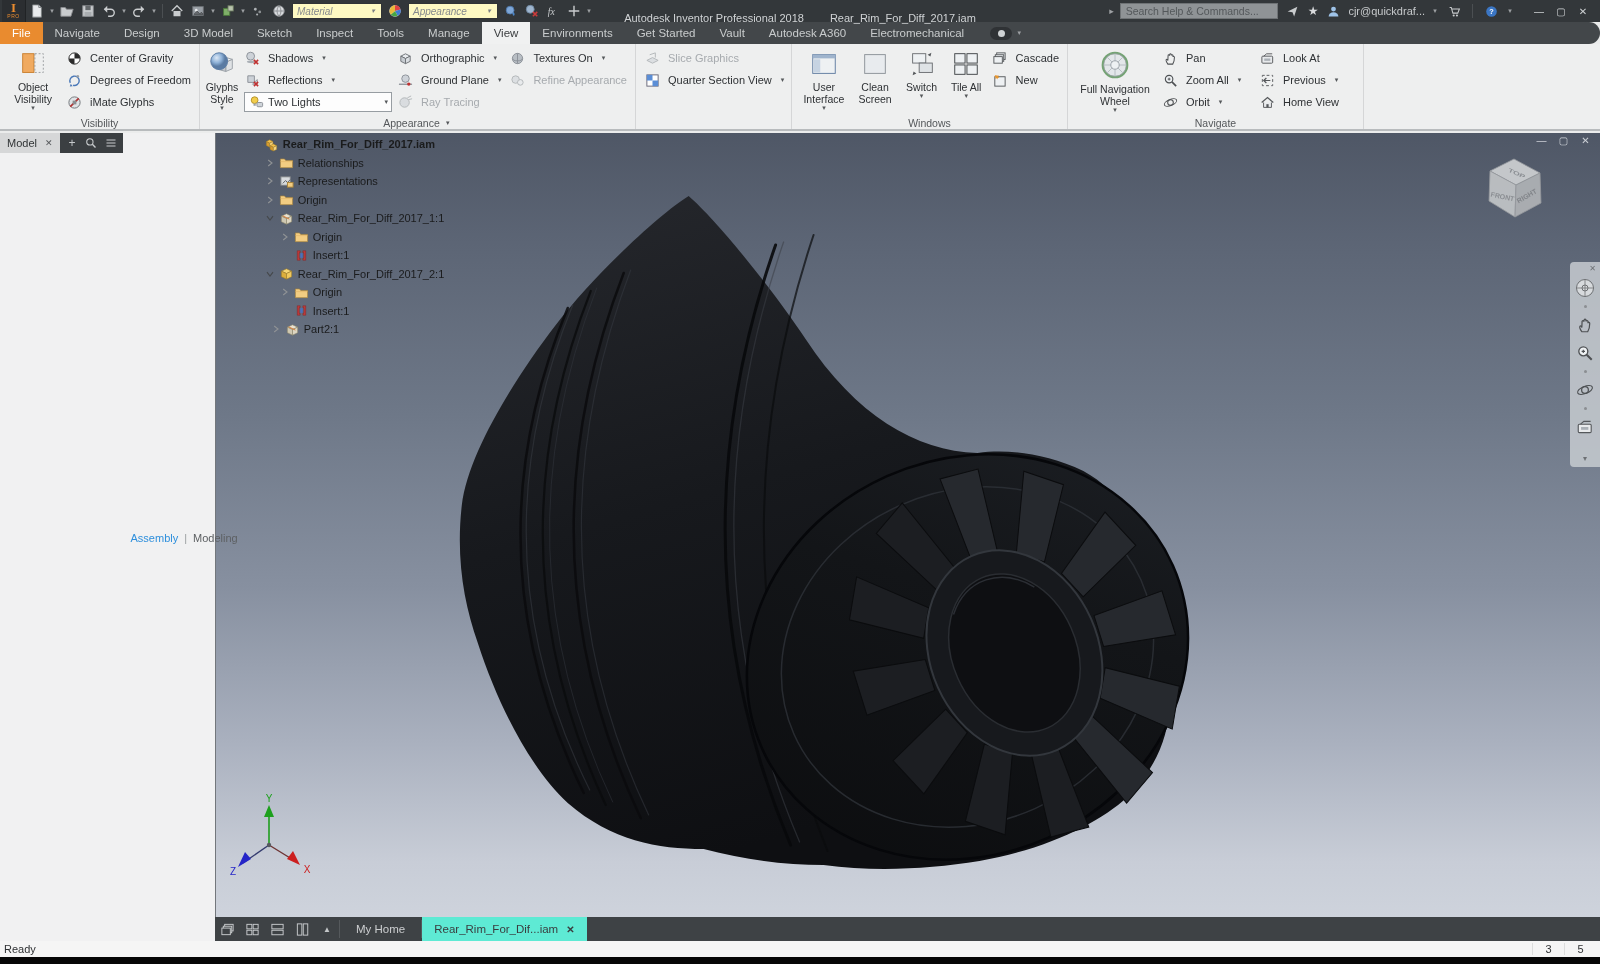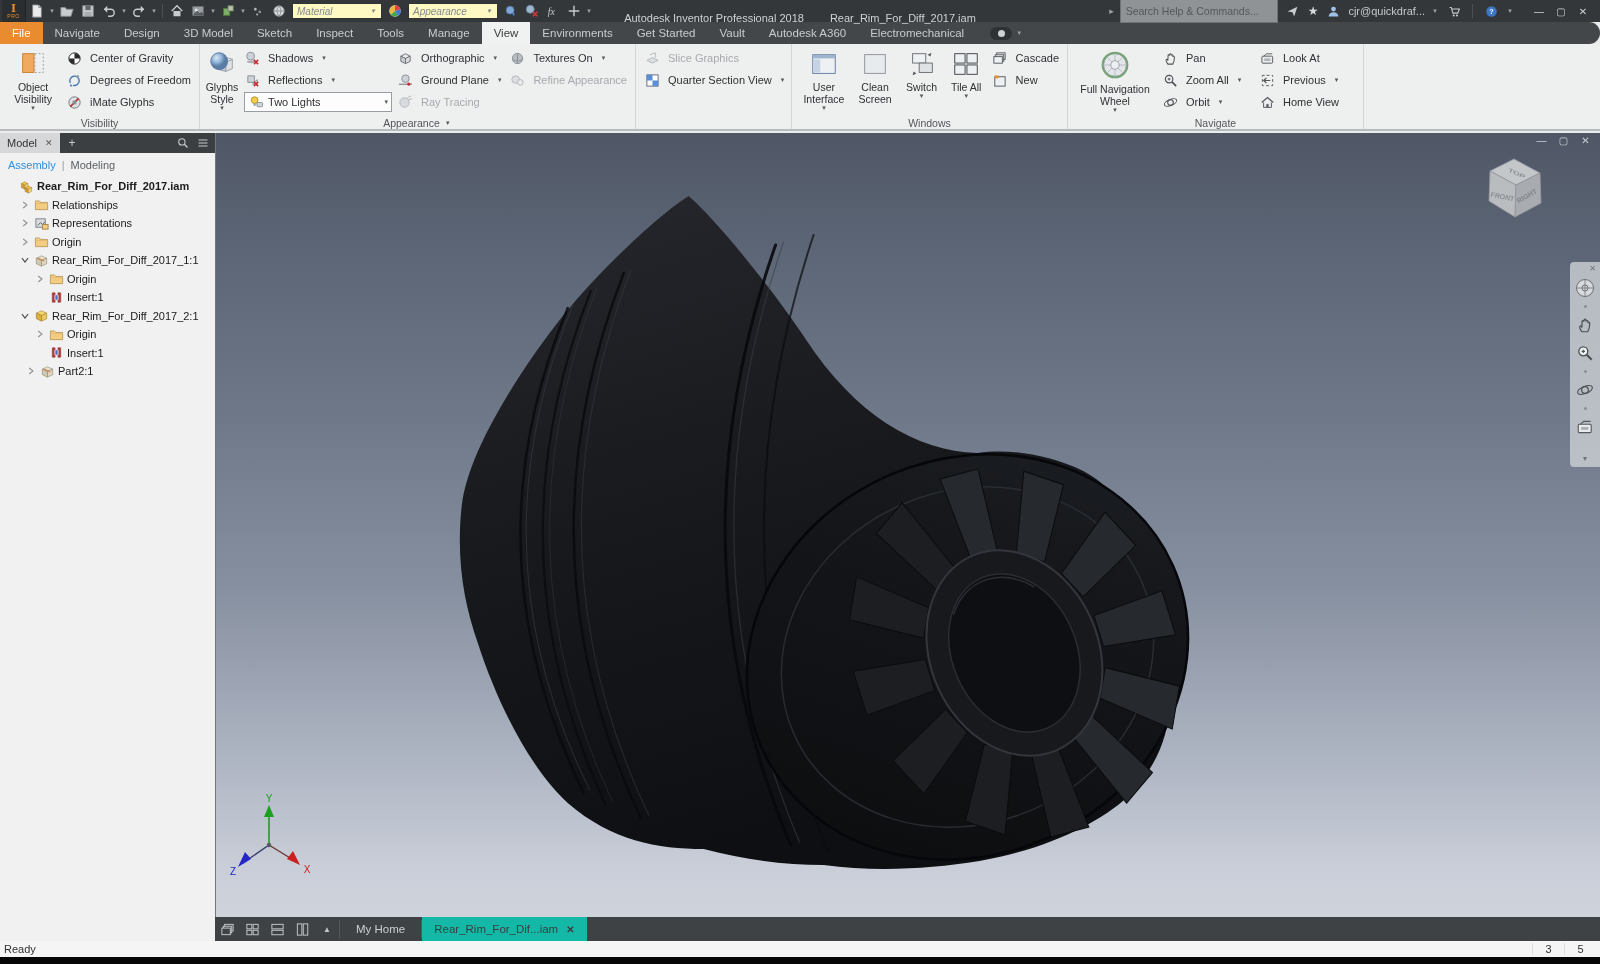--- a/index.html
+++ b/index.html
@@ -13,21 +13,21 @@
   .logo .pro { color:#e98b2f; font-size:5px; letter-spacing:.5px;}
   .qicon { width:20px; height:18px; display:flex; align-items:center; justify-content:center; }
   .qicon svg { width:14px; height:14px; }
   .qcaret { color:#9da0a3; font-size:7px; width:8px; text-align:center;}
   .qsep { width:1px; height:14px; background:#4b4f52; margin:0 3px;}
   .dd-box { width:90px; height:16px; background:#fef9c3; border:1px solid #303336; color:#85898d; font-style:italic; font-size:10px; display:flex; align-items:center; padding:0 4px; margin:0 2px;}
   .dd-box .flex1{flex:1;}
   .dd-box .qcaret{color:#7b7f83;}
   .title-center { position:absolute; left:0; right:0; top:0; height:35px; display:flex; align-items:center; justify-content:center; gap:26px; pointer-events:none; font-size:11px; color:#d0d3d5;}
   .title-right { margin-left:auto; display:flex; align-items:center; gap:6px; padding-right:6px; z-index:2;}
-  .searchbox { width:158px; height:24px; background:#8f9396; border:1px solid #6f7376; color:#4e5255; font-size:10.5px; padding:0 5px; font-family:"Liberation Sans",sans-serif;}
+  .searchbox { width:158px; height:16px; background:#8f9396; border:1px solid #6f7376; color:#4e5255; font-size:10.5px; padding:0 5px; font-family:"Liberation Sans",sans-serif;}
   .searchbox::placeholder { color:#54585b; opacity:1;}
   .flyout { color:#9ea1a4; font-size:9px;}
   .tb-ico { width:18px; height:16px; display:flex; align-items:center;justify-content:center;}
   .tb-ico svg{width:13px;height:13px;}
   .star { color:#d8dadc; font-size:12px;}
   .username { color:#c6c9cb; font-size:11px;}
   .winctl { display:flex; align-items:center; gap:0; margin-left:8px;}
   .winctl span { width:22px; text-align:center; color:#cfd2d4; font-size:10px;}
 
   
@@ -53,21 +53,21 @@
   .srow .ic { width:16px; height:16px; display:flex; align-items:center; justify-content:center;}
   .srow .ic svg{ width:15px; height:15px;}
   .srow.disabled { color:#a6aaae; }
   .caret { font-size:7px; color:#55585b; margin-left:1px;}
   .lights-box { border:1px solid #979da2; background:#fdfdfd; height:20px; display:flex; align-items:center; width:148px; padding:0 3px; font-size:11px; color:#2e3134; margin:1px 0 0 3px; gap:4px;}
   .lights-box .ic{width:16px;height:16px;display:flex;align-items:center;justify-content:center;}
   .lights-box .ic svg{width:15px;height:15px;}
   .lights-box .flex1{flex:1;}
 
   
-  .browser { position:absolute; top:133px; left:0; width:215px; height:808px; background:#f1f1f2; z-index:40; display:flex; flex-direction:column;}
+  .browser { position:absolute; top:133px; left:0; width:215px; height:808px; background:#f1f1f2; z-index:40; display:flex; flex-direction:row;}
   .bheader { height:20px; background:#3b3f42; display:flex; align-items:center; flex:none;}
   .btab { background:#d6d7d8; color:#303335; height:20px; display:flex; align-items:center; font-size:11px; padding:0 7px; gap:8px;}
   .btab .x { color:#55585b; font-size:9px;}
   .bplus { color:#c6c9cb; font-size:12px; padding:0 9px;}
   .bh-right { margin-left:auto; display:flex; align-items:center; gap:8px; padding-right:6px;}
   .bh-right svg{ width:12px; height:12px;}
   .modes { display:flex; align-items:center; gap:6px; padding:6px 8px 4px; font-size:11px; flex:none;}
   .mode-assembly { color:#2e8fdc; }
   .mode-sep { color:#9b9ea1; }
   .mode-modeling { color:#5d6063; }
@@ -94,21 +94,21 @@
   .ngrip { margin-top:auto; color:#6d7074; font-size:8px; padding-bottom:2px;}
   .triad { position:absolute; left:5px; top:660px; width:95px; height:95px; z-index:4;}
 
   
   .tabbar { position:absolute; left:215px; right:0; top:917px; height:24px; background:#3e4245; display:flex; align-items:stretch; color:#c3c6c8; z-index:45;}
   .wicon { width:25px; display:flex; align-items:center; justify-content:center;}
   .wicon svg{ width:15px; height:15px;}
   .uptri { width:24px; display:flex; align-items:center; justify-content:center; font-size:8px; color:#c3c6c8;}
   .tsep { width:1px; background:#55595c; margin:3px 0;}
   .doctab { display:flex; align-items:center; padding:0 16px; font-size:11.5px; color:#ccced0; gap:8px;}
-  .doctab.active { background:#14b8a6; color:#3a3d3f; padding:0 12px;}
+  .doctab.active { background:#5eead4; color:#3a3d3f; padding:0 12px;}
   .doctab.active .x { color:#3a3d3f; font-size:10px; font-weight:bold;}
 
   
   .statusbar { position:absolute; left:0; right:0; top:941px; height:16px; background:#f5f5f5; display:flex; align-items:center; font-size:11px; color:#2f3133; padding:0 4px; z-index:46;}
   .scount { width:32px; text-align:center; border-left:1px solid #dcdddd; color:#2f3133;}
   .blackstrip { position:absolute; left:0; right:0; top:957px; height:7px; background:#060606; z-index:46;}
 </style>
 </head>
 <body>
 

